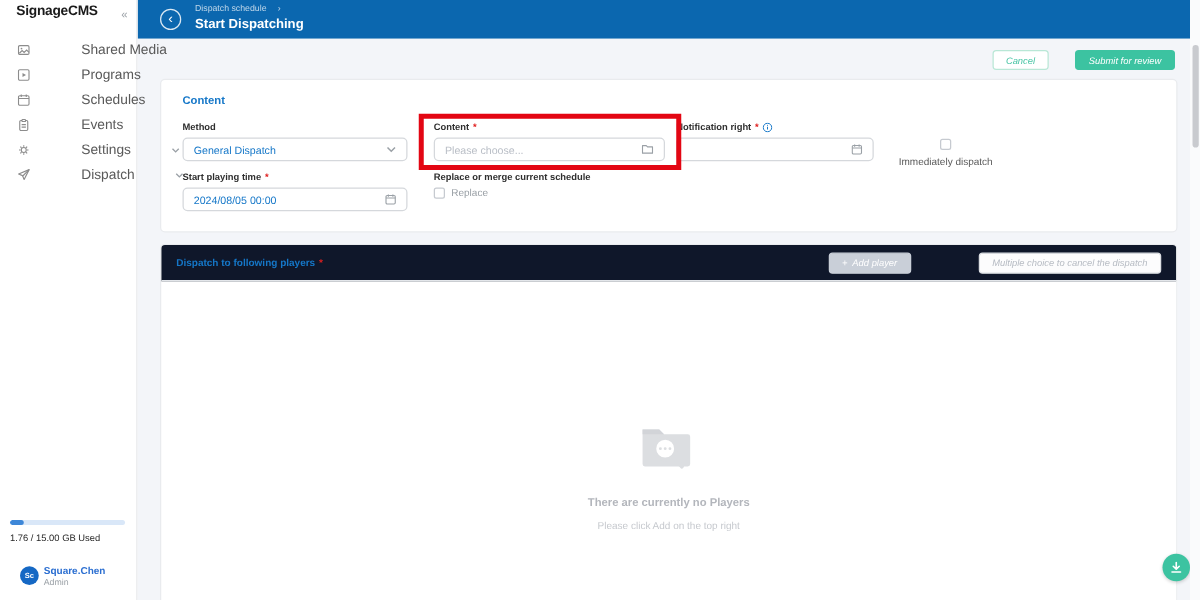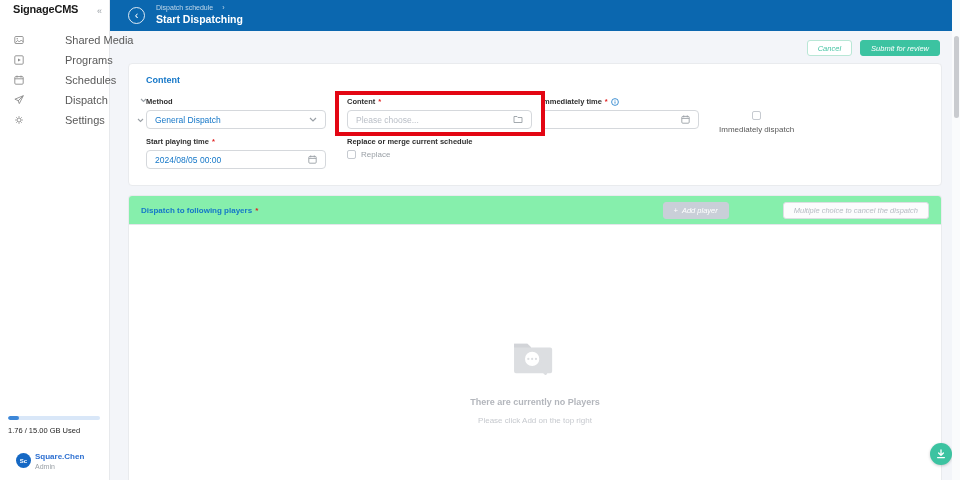--- a/index.html
+++ b/index.html
@@ -36,21 +36,21 @@
   .crumb { position:absolute; left:46px; top:4px; font-size:7px; color:rgba(255,255,255,.72); }
   .crumb .sep { margin-left:7px; }
   .page-title { position:absolute; left:46px; top:13px; font-size:10.5px; font-weight:700; color:#fff; }
 
   
   #page { position:absolute; left:110px; top:31px; width:842px; height:449px; background:#f3f5f9; }
   .toolbar { position:absolute; top:9px; right:12px; display:flex; gap:8px; }
   .btn { height:16px; display:inline-flex; align-items:center; border-radius:3px;
     font-size:7.5px; padding:0 10px; cursor:pointer; white-space:nowrap;font-style:italic; }
   .btn-cancel { background:#fff; border:1px solid #b9e7d6; color:#47c4a4; }
-  .btn-submit { background:#3cc3a1; border:1px solid #3cc3a1; color:#fff; }
+  .btn-submit { background:#3cc3a1; border:1px solid #3cc3a1; color:#fff;margin-left:13px; }
 
   .card { position:absolute; left:18px; width:814px; background:#fff;
     border:1px solid #e9ebee; border-radius:4px; }
   #card-content { top:32px; height:123px; }
   .card-title { position:absolute; left:17px; top:11px; font-size:9px; font-weight:700; color:#1577c8; }
 
   .fgroup { position:absolute; }
   .flabel { font-size:7.5px; font-weight:600; color:#2f2f2f; margin-bottom:4px;
     display:flex; align-items:center; gap:3px; }
   .req { color:#e02020; }
@@ -63,21 +63,21 @@
   .select-value { color:#1577c8; flex:1; }
   .checkbox { width:9px; height:9px; border:1px solid #c6cad0; border-radius:2px;
     background:#fff; flex:0 0 auto; cursor:pointer; }
   .cb-row { display:flex; align-items:center; gap:5px; }
   .cb-label { font-size:8px; color:#595959; }
   .cb-label.muted { color:#9aa0a6; }
   #red-annotation { position:absolute; left:206px; top:27px; width:210px; height:45px;
     border:4px solid #e30613; z-index:6; pointer-events:none; }
 
   #card-players { top:164px; height:285px; border-bottom:0; border-radius:4px 4px 0 0; overflow:hidden; }
-  .players-head { height:29px; background:#86efac; border-bottom:1px solid #e3e6ea;
+  .players-head { height:29px; background:#0f172a; border-bottom:1px solid #e3e6ea;
     display:flex; align-items:center; padding:0 12px; }
   .players-title { font-size:8px; font-weight:700; color:#1577c8; display:flex; gap:3px; }
   .players-actions { margin-left:auto; display:flex; gap:6px; }
   .btn-add { height:17px; background:#c9cfd8; color:#fff; border:1px solid #c9cfd8;
     font-size:7.5px; gap:4px; }
   .btn-multi { height:17px; background:#fcfcfd; color:#b6bbc3; border:1px solid #dcdfe3; font-size:7.5px;margin-left:48px; }
   .players-body { display:flex; flex-direction:column; align-items:center; padding-top:112px; }
   .empty-title { margin-top:20px; font-size:9px; font-weight:700; color:#b3b6bc; }
   .empty-sub { margin-top:9px; font-size:8px; color:#c6c9ce; }
 
@@ -114,35 +114,43 @@
       <span class="lbl">Programs</span>
     </div>
     <div class="nav-item">
       <svg width="10" height="10" viewBox="0 0 10 10" fill="none" stroke="#8c8c8c" stroke-width="0.9">
           <rect x="0.8" y="1.6" width="8.4" height="7.6" rx="1"></rect>
           <path d="M3 0.6v2M7 0.6v2M0.8 3.8h8.4"></path>
         </svg>
       <span class="lbl">Schedules</span>
     </div>
     <div class="nav-item">
+      <svg width="10" height="10" viewBox="0 0 10 10" fill="none" stroke="#8c8c8c" stroke-width="0.9">
+          <rect x="1.8" y="1.4" width="6.4" height="8" rx="1"></rect>
+          <rect x="3.6" y="0.6" width="2.8" height="1.6" rx="0.5" fill="#fff"></rect>
+          <path d="M3.3 4.7h3.4M3.3 6.7h3.4"></path>
+        </svg>
+      <span class="lbl">Events</span>
+    </div>
+    <div class="nav-item">
+      <svg width="10" height="10" viewBox="0 0 10 10" fill="none" stroke="#8c8c8c" stroke-width="0.9">
+          <circle cx="5" cy="5" r="2"></circle>
+          <path d="M5 1.2v1.2M5 7.6v1.2M1.2 5h1.2M7.6 5h1.2M2.3 2.3l0.9 0.9M6.8 6.8l0.9 0.9M7.7 2.3l-0.9 0.9M3.2 6.8l-0.9 0.9"></path>
+        </svg>
+      <span class="lbl">Settings</span>
+      <svg class="chev" width="7" height="5" viewBox="0 0 7 5" fill="none" stroke="#9aa0a6" stroke-width="1.1">
+          <path d="M1 1l2.5 2.5L6 1"></path>
+        </svg>
+    </div>
+    <div class="nav-item">
       <svg width="10" height="10" viewBox="0 0 10 10" fill="none" stroke="#8c8c8c" stroke-width="0.9" stroke-linejoin="round">
           <path d="M9.3 0.7L0.9 4.2l3.1 1.3 1.3 3.1z"></path>
           <path d="M4 6l5.3-5.3"></path>
         </svg>
       <span class="lbl">Dispatch</span>
-      <svg class="chev" width="7" height="5" viewBox="0 0 7 5" fill="none" stroke="#9aa0a6" stroke-width="1.1">
-          <path d="M1 1l2.5 2.5L6 1"></path>
-        </svg>
-    </div>
-    <div class="nav-item">
-      <svg width="10" height="10" viewBox="0 0 10 10" fill="none" stroke="#8c8c8c" stroke-width="0.9">
-          <circle cx="5" cy="5" r="2"></circle>
-          <path d="M5 1.2v1.2M5 7.6v1.2M1.2 5h1.2M7.6 5h1.2M2.3 2.3l0.9 0.9M6.8 6.8l0.9 0.9M7.7 2.3l-0.9 0.9M3.2 6.8l-0.9 0.9"></path>
-        </svg>
-      <span class="lbl">Settings</span>
       <svg class="chev" width="7" height="5" viewBox="0 0 7 5" fill="none" stroke="#9aa0a6" stroke-width="1.1">
           <path d="M1 1l2.5 2.5L6 1"></path>
         </svg>
     </div>
   </nav>
 
   <div class="storage-bar">
     <div class="storage-fill" style="width: 12%;"></div>
   </div>
   <div class="storage-text">1.76 / 15.00 GB Used</div>
@@ -198,21 +206,21 @@
             <svg width="10" height="9" viewBox="0 0 10 9" fill="none" stroke="#9aa0a6" stroke-width="0.9" stroke-linejoin="round">
               <path d="M1 1.5h3l1 1h4v5H1z"></path>
             </svg>
           </span>
       </div>
     </div>
     <div id="red-annotation"></div>
 
     <div class="fgroup" style="left:412px; top:33px; width:158px;">
       <div class="flabel">
-        <span>Immediately time</span>
+        <span>Notification right</span>
         <span class="req">*</span>
         <svg width="8" height="8" viewBox="0 0 8 8" fill="none" stroke="#1577c8" stroke-width="0.8">
             <circle cx="4" cy="4" r="3.4"></circle>
             <path d="M4 3.4v2.2"></path>
             <circle cx="4" cy="2.2" r="0.45" fill="#1577c8" stroke="none"></circle>
           </svg>
       </div>
       <div class="fbox">
         <input style="">
         <span class="icon-right">

